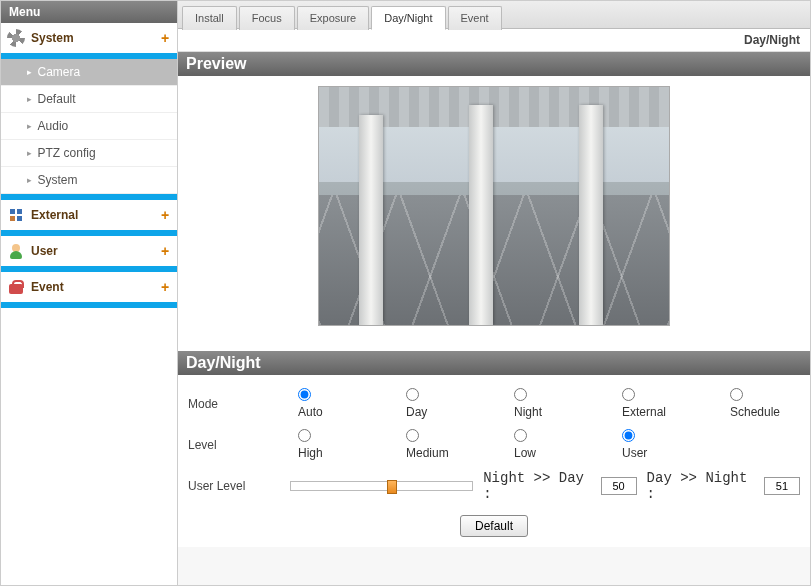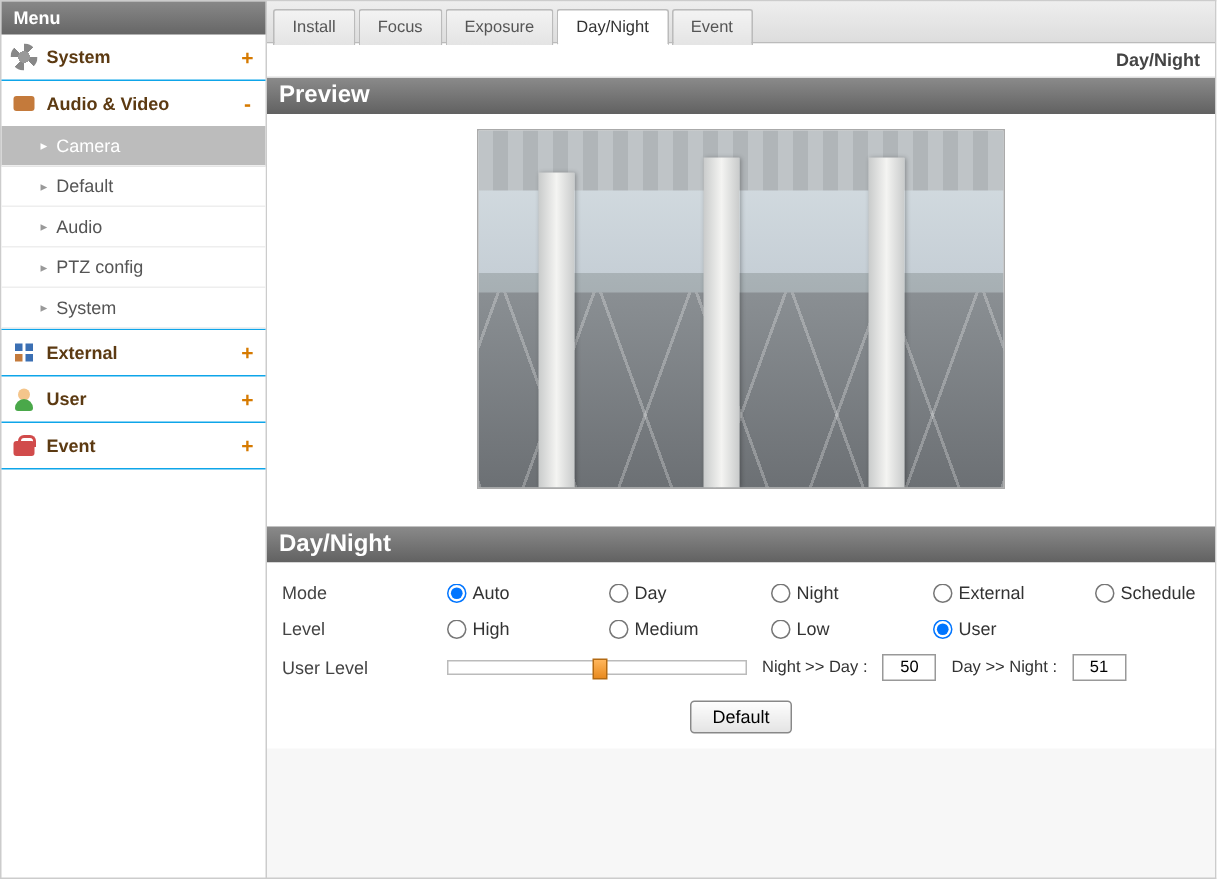--- a/index.html
+++ b/index.html
@@ -25,21 +25,21 @@
     background: #fff;
   }
   .menu-header {
     background: linear-gradient(to bottom,#888,#666);
     color: #fff;
     font-weight: bold;
     font-size: 12px;
     padding: 4px 8px;
   }
   .menu-group {
-    border-bottom: 1px solid #0ea5e9;
+    border-bottom: 6px solid #0ea5e9;
   }
   .menu-group-row {
     display: flex;
     align-items: center;
     padding: 6px 6px;
     cursor: pointer;
   }
   .menu-group-row .icon {
     width: 18px; height: 18px; display: inline-block;
     margin-right: 6px;
@@ -172,37 +172,37 @@
   .form-row {
     display: flex;
     align-items: center;
     padding: 5px 0;
   }
   .form-label {
     width: 110px;
     color: #444;
   }
   .radio-group { display:flex; gap: 38px; flex-wrap: nowrap; }
-  .radio-item { display:flex; align-items:flex-end; gap:4px; min-width:70px; }
+  .radio-item { display:flex; align-items:flex-start; gap:4px; min-width:70px;flex-direction:column; }
   .radio-item input { margin:0; }
   .slider-wrap { display:flex; align-items:center; gap:10px; }
   .slider-track {
     width: 200px; height: 10px; border:1px solid #bbb;
     background: #fff; position: relative;
   }
   .slider-thumb {
     position:absolute; top:-2px; width:10px; height:14px;
     background: linear-gradient(#ffb65c,#e88a1f);
     border:1px solid #b36a12;
     left: 96px;
   }
   .num-input {
     width: 36px; text-align:center; border:1px solid #999; height:18px; font-size:11px;
   }
-  .kv { color:#333; font-size:11px; }
+  .kv { color:#333; font-size:14px;font-family:Liberation Mono, monospace; }
   .select {
     border:1px solid #999; background:#fff; font-size:11px; padding:1px 2px;
   }
   .btn-default {
     display:block; margin: 8px auto 0 auto;
     padding: 3px 14px;
     border:1px solid #888; border-radius:3px;
     background: linear-gradient(#fdfdfd,#e4e4e4);
     cursor:pointer;
     font-size:12px;
@@ -218,25 +218,20 @@
 
     <div class="menu-group">
       <div class="menu-group-row">
         <span class="icon ic-gear"></span>
         <span class="label">System</span>
         <span class="expand">+</span>
       </div>
     </div>
 
     <div class="menu-group">
-      <div class="menu-group-row">
-        <span class="icon ic-camera"></span>
-        <span class="label">Audio &amp; Video</span>
-        <span class="expand">-</span>
-      </div>
       <div class="menu-sub">
         <div class="menu-sub-item active">
           <span class="caret">▸</span>
           <span>Camera</span>
         </div>
         <div class="menu-sub-item">
           <span class="caret">▸</span>
           <span>Default</span>
         </div>
         <div class="menu-sub-item">

